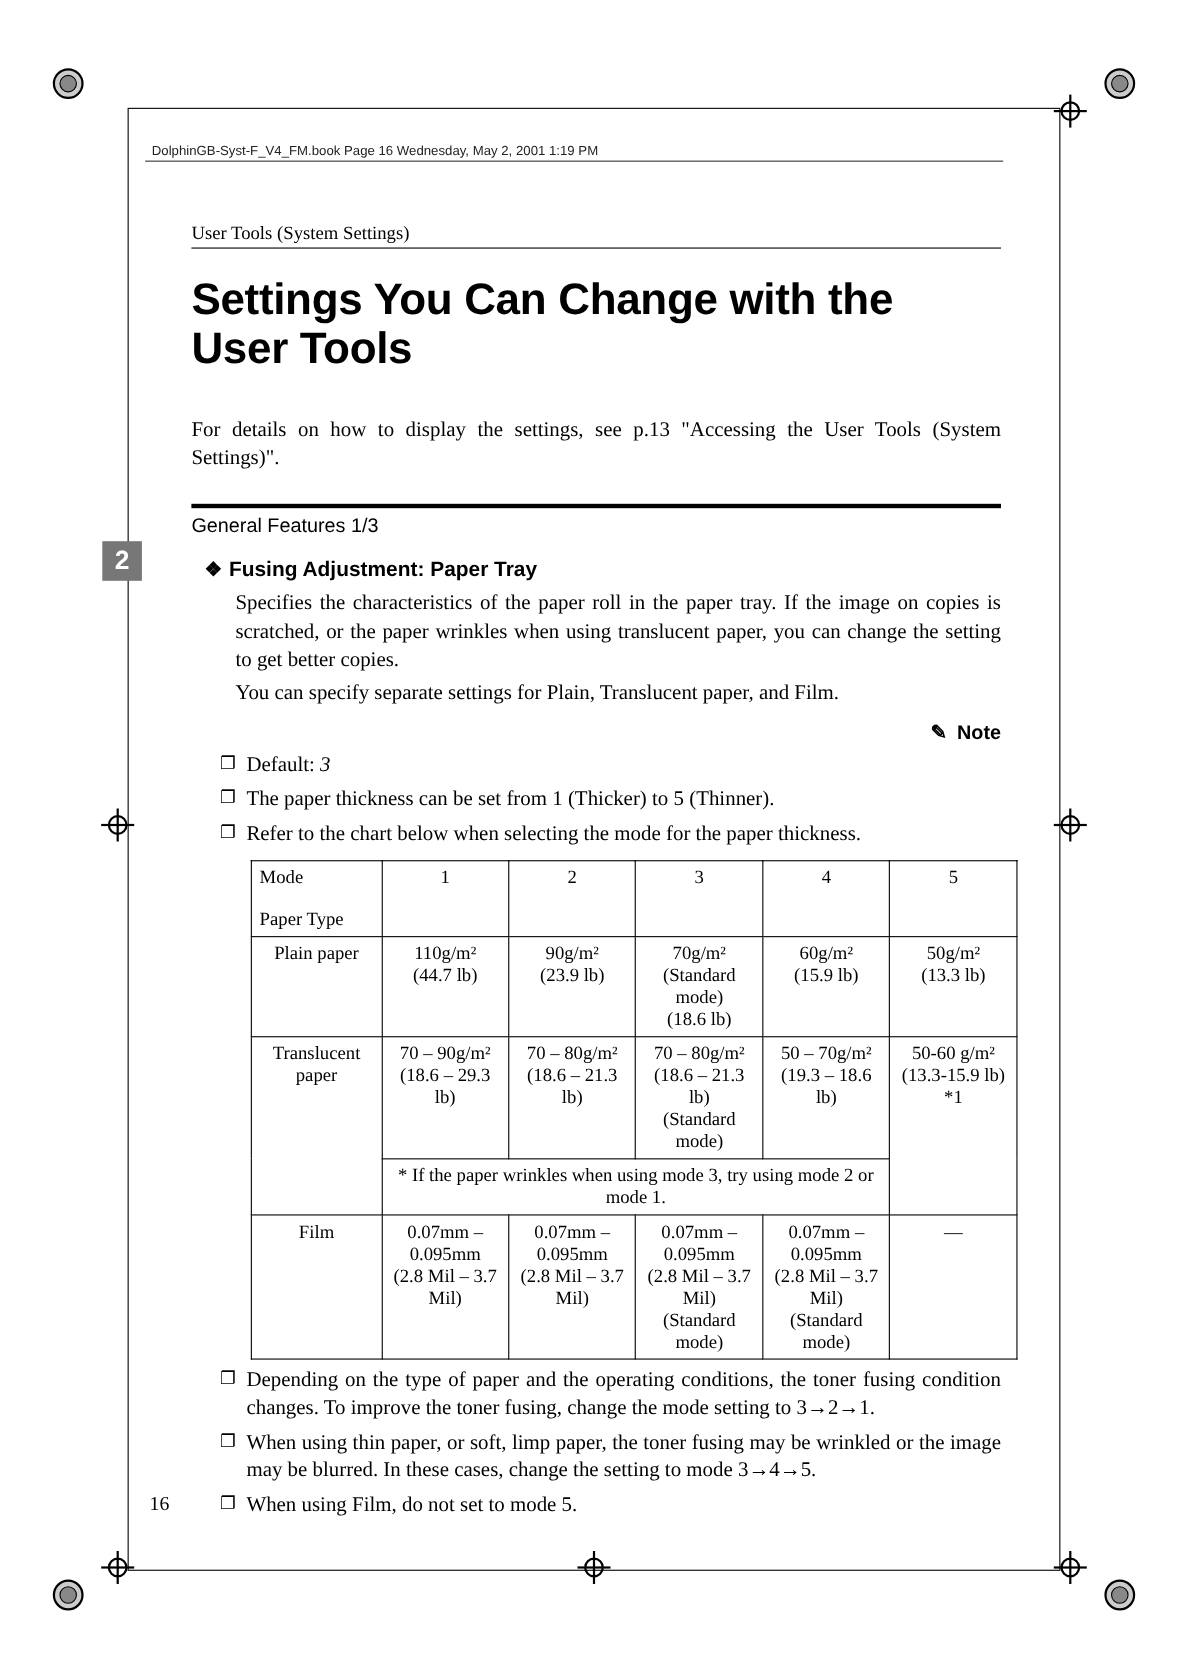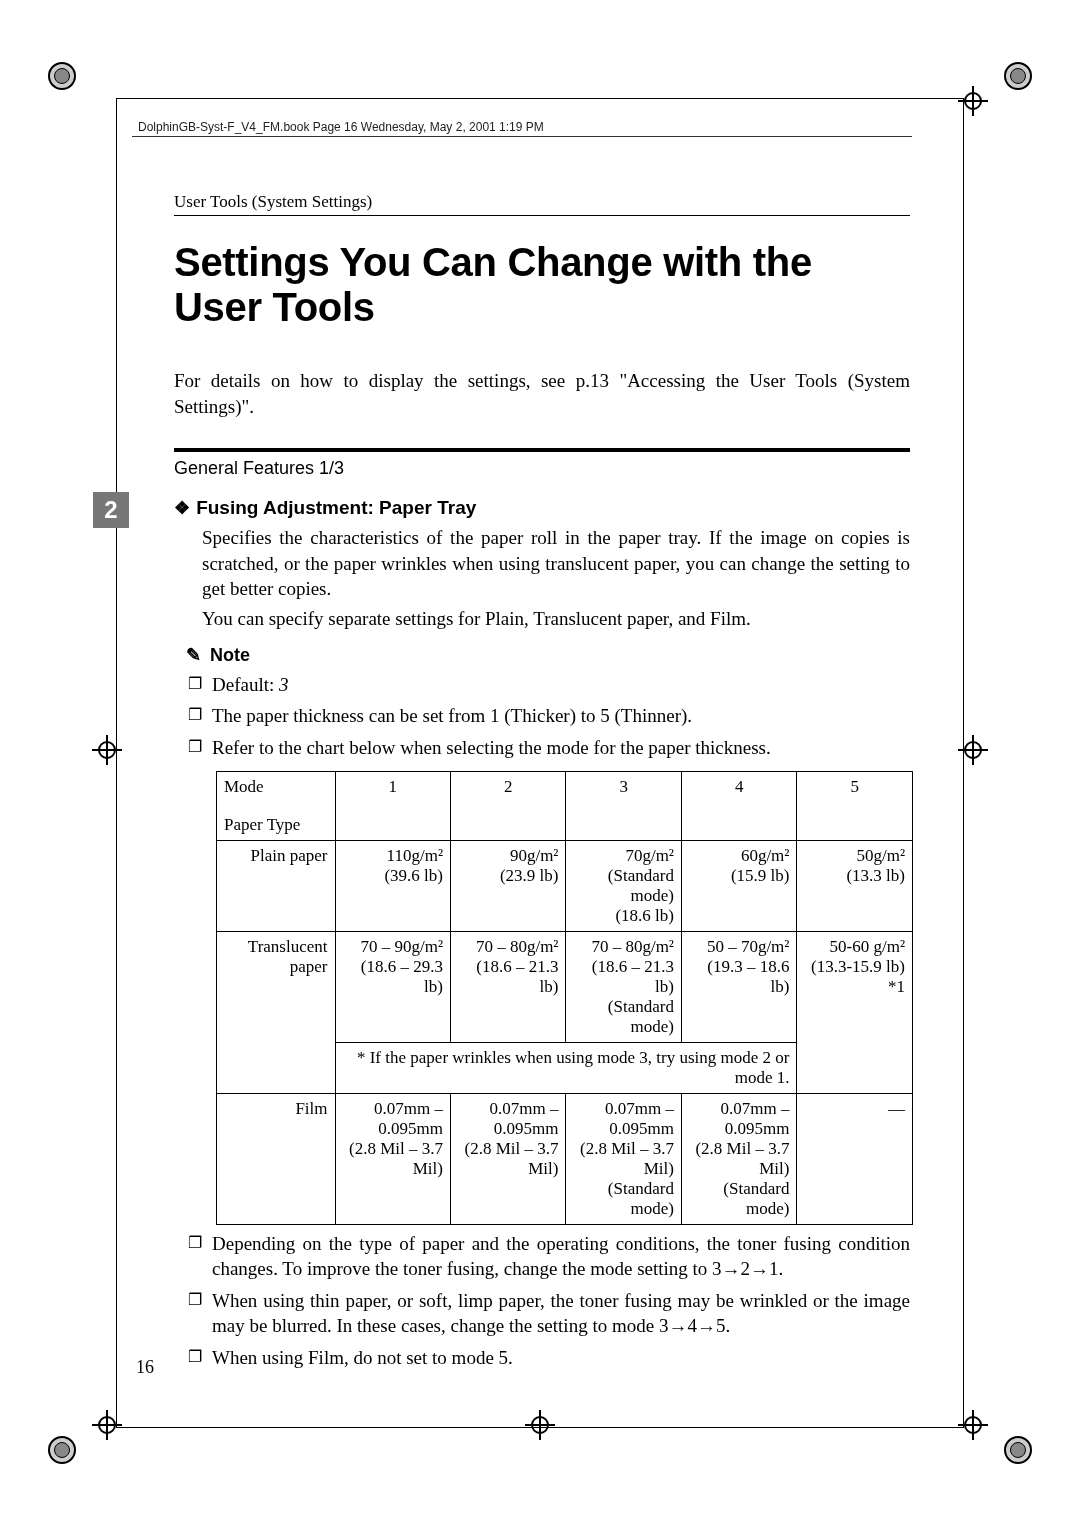--- a/index.html
+++ b/index.html
@@ -55,21 +55,21 @@
   .ct-br { bottom: 86px; right: 92px; }
 
   .page-frame {
     position: absolute;
     top: 98px; left: 116px; right: 116px; bottom: 98px;
     border: 1px solid #000;
   }
 
   .content {
     position: absolute;
-    top: 120px; left: 174px; right: 174px;
+    top: 130px; left: 174px; right: 174px;
     width: 736px;
   }
 
   .book-header {
     font-size: 12px;
     font-family: Arial, sans-serif;
     color: #222;
     border-bottom: 1px solid #333;
     padding-bottom: 2px;
     margin-bottom: 55px;
@@ -121,21 +121,21 @@
     height: 36px;
     background: #777;
     color: #fff;
     font-family: Arial, sans-serif;
     font-weight: bold;
     font-size: 24px;
     text-align: center;
     line-height: 36px;
   }
 
-  .feature-block { margin-left: 0; }
+  .feature-block { margin-left: 12px; }
   .feature-head {
     font-family: Arial, sans-serif;
     font-weight: bold;
     font-size: 19px;
     margin-bottom: 6px;
   }
   .diamond {
     display: inline-block;
     margin-right: 6px;
     font-size: 18px;
@@ -148,20 +148,21 @@
   }
   .feature-body p { margin-bottom: 4px; }
 
   .note-head {
     font-family: Arial, sans-serif;
     font-weight: bold;
     font-size: 18px;
     margin-top: 12px;
     margin-left: 12px;
     margin-bottom: 6px;
+    text-align: right;
   }
   .pencil-icon {
     display: inline-block;
     margin-right: 4px;
     font-style: normal;
   }
 
   ul.note-list {
     list-style: none;
     margin-left: 14px;
@@ -187,21 +188,21 @@
     border-collapse: collapse;
     margin: 10px 0 6px 42px;
     font-size: 17px;
     width: 697px;
   }
   table.modes td, table.modes th {
     border: 1px solid #000;
     padding: 5px 7px;
     vertical-align: top;
     font-weight: normal;
-    text-align: right;
+    text-align: center;
   }
   table.modes th.mode-label { text-align: right; padding-right: 10px; }
   table.modes .col0 { width: 118px; }
   table.modes .col { width: 115px; }
   table.modes td.center { text-align: center; }
   table.modes .merged-note { font-size: 17px; }
 
   .footnote {
     font-size: 16px;
     margin-left: 44px;
@@ -308,21 +309,21 @@
         <td class="col center" rowspan="2">1</td>
         <td class="col center" rowspan="2">2</td>
         <td class="col center" rowspan="2">3</td>
         <td class="col center" rowspan="2">4</td>
         <td class="col center" rowspan="2">5</td>
       </tr>
       <tr></tr>
       <tr>
         <td>Plain paper</td>
         <td style="white-space:pre-line">110g/m²
-(39.6 lb)</td>
+(44.7 lb)</td>
         <td style="white-space:pre-line">90g/m²
 (23.9 lb)</td>
         <td style="white-space:pre-line">70g/m²
 (Standard mode)
 (18.6 lb)</td>
         <td style="white-space:pre-line">60g/m²
 (15.9 lb)</td>
         <td style="white-space:pre-line">50g/m²
 (13.3 lb)</td>
       </tr>

